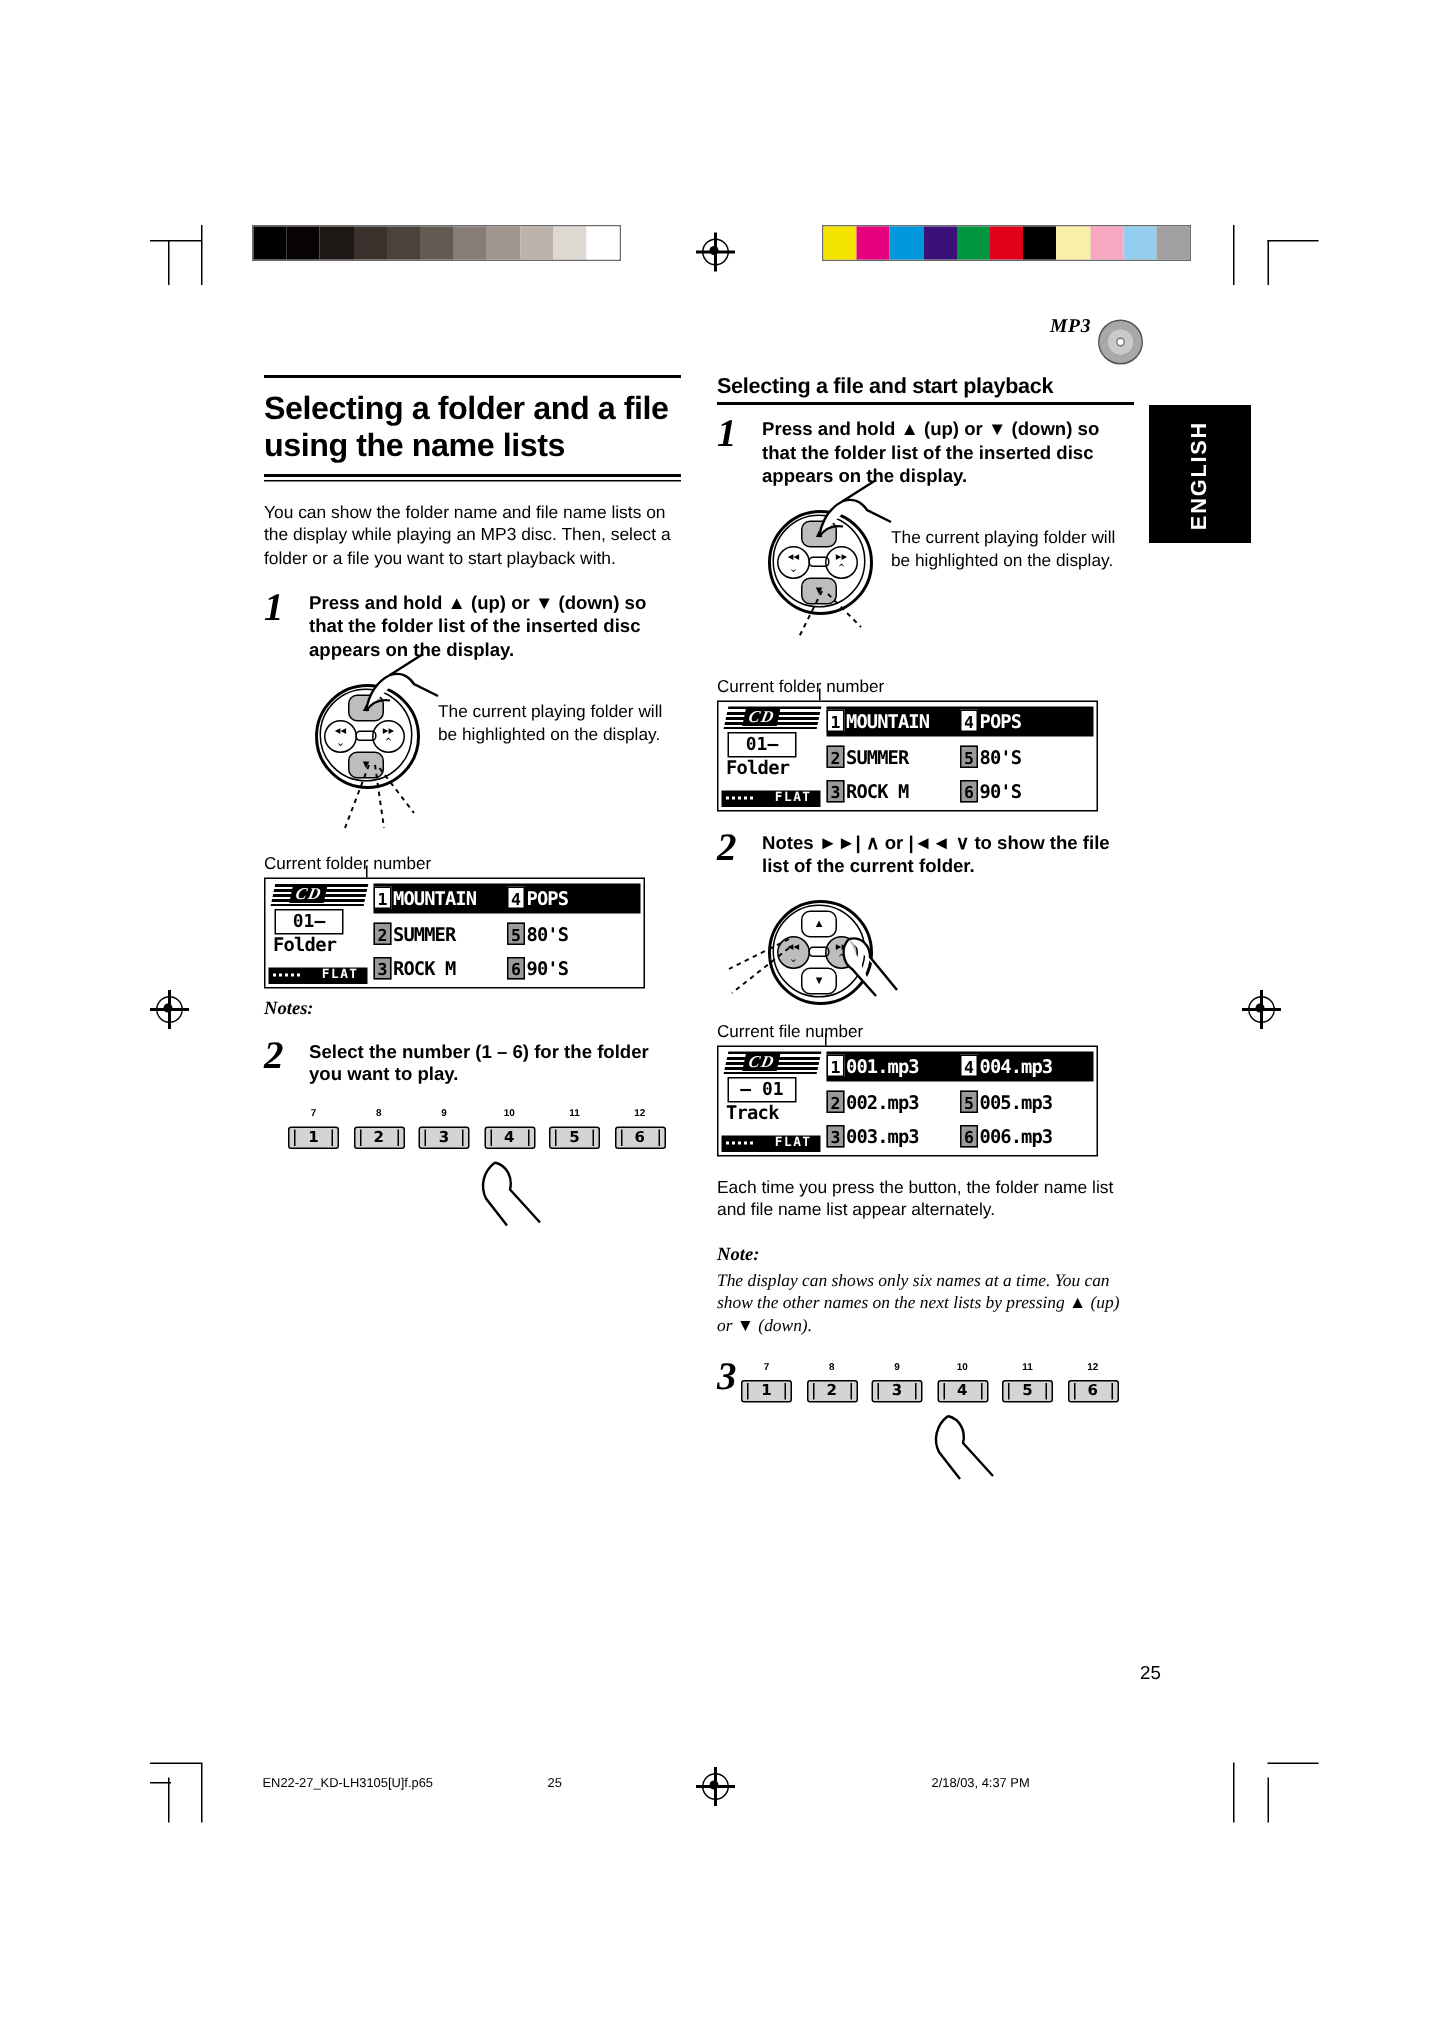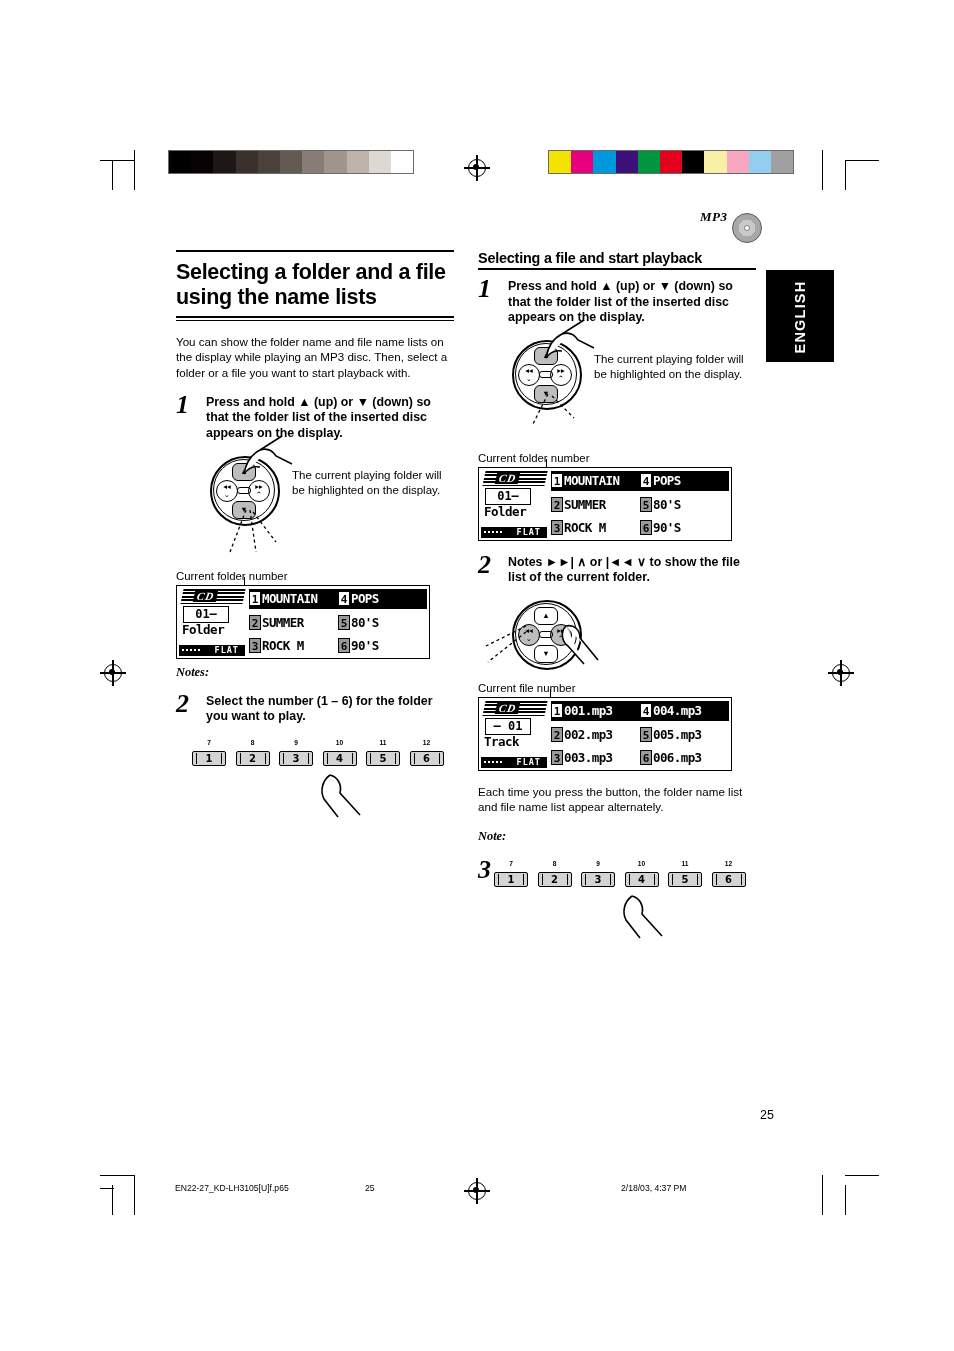--- a/index.html
+++ b/index.html
@@ -486,20 +486,21 @@
                 <span class="ltxt">006.mp3</span>
               </div>
             </div>
           </div>
       </div>
     </div>
 
     <p class="body" style="margin-top:13px;">Each time you press the button, the folder name list and file name list appear alternately.</p>
 
     <div class="notes-h">Note:</div>
+    <div class="note-block">The display can shows only six names at a time. You can show the other names on the next lists by pressing ▲ (up) or ▼ (down).</div>
 
     <div class="step" style="margin-top:16px;">
       <div class="num">3</div>
     </div>
 
     <div style="position:relative;">
       <div class="btnrow" id="btnrow-right">
           <div class="btncell">
             <div class="top">7</div>
             <div class="btn">1</div>

